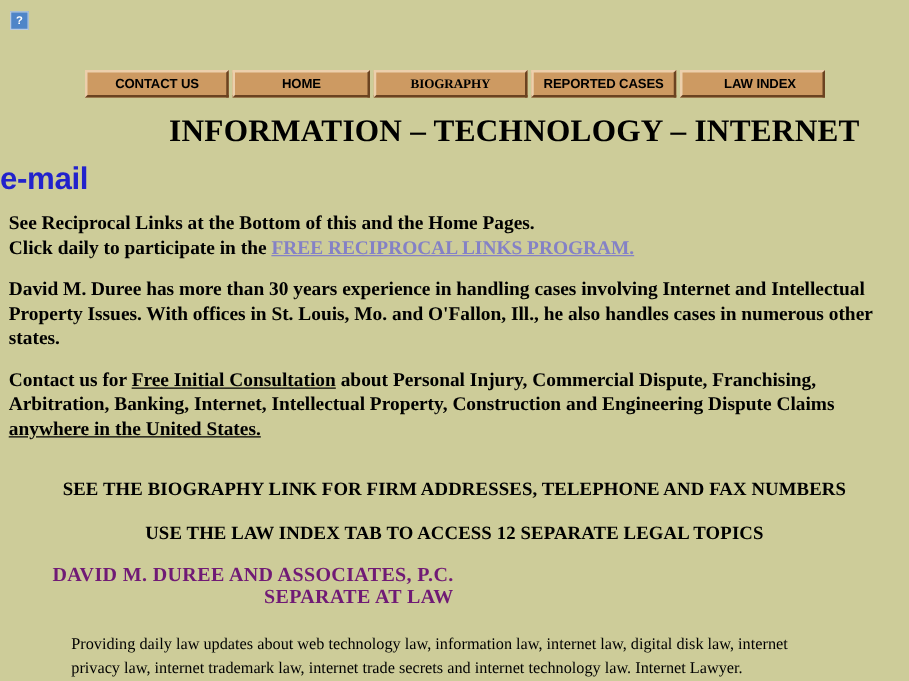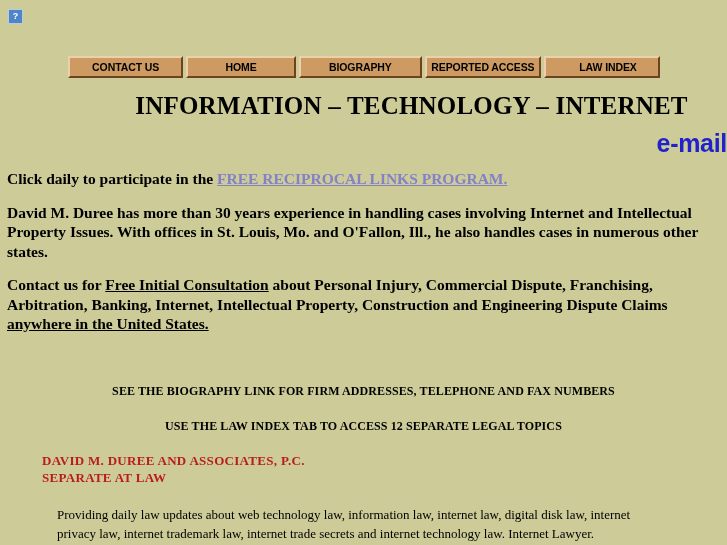--- a/index.html
+++ b/index.html
@@ -65,21 +65,21 @@
     font-weight: bold;
     letter-spacing: -0.1px;
     color: #000000;
     cursor: pointer;
     margin-right: 3px;
     white-space: nowrap;
   }
   .nav-btn:last-child { margin-right: 0; }
   .nav-btn.w1 { width: 122px; }
   .nav-btn.w2 { width: 116px; }
-  .nav-btn.w3 { width: 130px; }
+  .nav-btn.w3 { width: 130px; font-family: Liberation Serif, serif; }
   .nav-btn.w4 { width: 123px; }
   .nav-btn.w5 { width: 122px; padding-left: 12px; }
 
   
   .headline {
     position: absolute;
     top: 92px;
     left: 0;
     width: 727px;
     text-align: center;
@@ -88,21 +88,21 @@
     font-weight: bold;
     color: #000000;
     letter-spacing: 0.2px;
     padding-left: 48px;
   }
   .email-head {
     position: absolute;
     top: 129px;
     left: 0;
     width: 727px;
-    text-align: right;
+    text-align: left;
     font-family: "Liberation Sans", "DejaVu Sans", sans-serif;
     font-size: 25px;
     font-weight: bold;
     color: #2222cc;
     letter-spacing: -0.3px;
     cursor: pointer;
   }
 
   
   .body-wrap {
@@ -132,39 +132,40 @@
     cursor: pointer;
   }
 
   
   .caps-line {
     position: absolute;
     left: 0;
     width: 727px;
     text-align: center;
     font-family: "Liberation Serif", "DejaVu Serif", serif;
-    font-size: 12px;
+    font-size: 15px;
     font-weight: bold;
     color: #000000;
     letter-spacing: 0.1px;
   }
   .caps-1 { top: 384px; }
   .caps-2 { top: 419px; }
 
   
   .firm-block {
     position: absolute;
     left: 42px;
     top: 452px;
     font-family: "Liberation Serif", "DejaVu Serif", serif;
-    font-size: 13px;
+    font-size: 16px;
     font-weight: bold;
     line-height: 17px;
     letter-spacing: 0.3px;
-    color: #b91c1c;
+    color: #701a75;
+    text-align: right;
   }
 
   
   .footer-text {
     position: absolute;
     left: 57px;
     top: 505px;
     width: 605px;
     font-family: "Liberation Serif", "DejaVu Serif", serif;
     font-size: 13px;
@@ -184,32 +185,35 @@
   <div class="nav-btn w1">
     <span>CONTACT US</span>
   </div>
   <div class="nav-btn w2">
     <span>HOME</span>
   </div>
   <div class="nav-btn w3">
     <span>BIOGRAPHY</span>
   </div>
   <div class="nav-btn w4">
-    <span>REPORTED ACCESS</span>
+    <span>REPORTED CASES</span>
   </div>
   <div class="nav-btn w5">
     <span>LAW INDEX</span>
   </div>
 </div>
 
 <div class="headline">INFORMATION – TECHNOLOGY – INTERNET</div>
 <div class="email-head">e-mail</div>
 
 <div class="body-wrap">
 
+  <p class="bodytext tight">
+    <span>See Reciprocal Links at the Bottom of this and the Home Pages.</span>
+  </p>
 
   <p class="bodytext">
     <span>Click daily to participate in the </span><span class="viz-link">FREE RECIPROCAL LINKS PROGRAM.</span>
   </p>
 
   <p class="bodytext">David M. Duree has more than 30 years experience in handling cases involving Internet and Intellectual Property Issues.  With offices in St. Louis, Mo. and O'Fallon, Ill., he also handles cases in numerous other states.</p>
 
   <p class="bodytext">
     <span>Contact us for </span><span class="u-link">Free Initial Consultation</span><span> about Personal Injury, Commercial Dispute, Franchising, Arbitration, Banking, Internet,  Intellectual Property, Construction and Engineering Dispute Claims </span><span class="u-link">anywhere in the United States.</span>
   </p>

